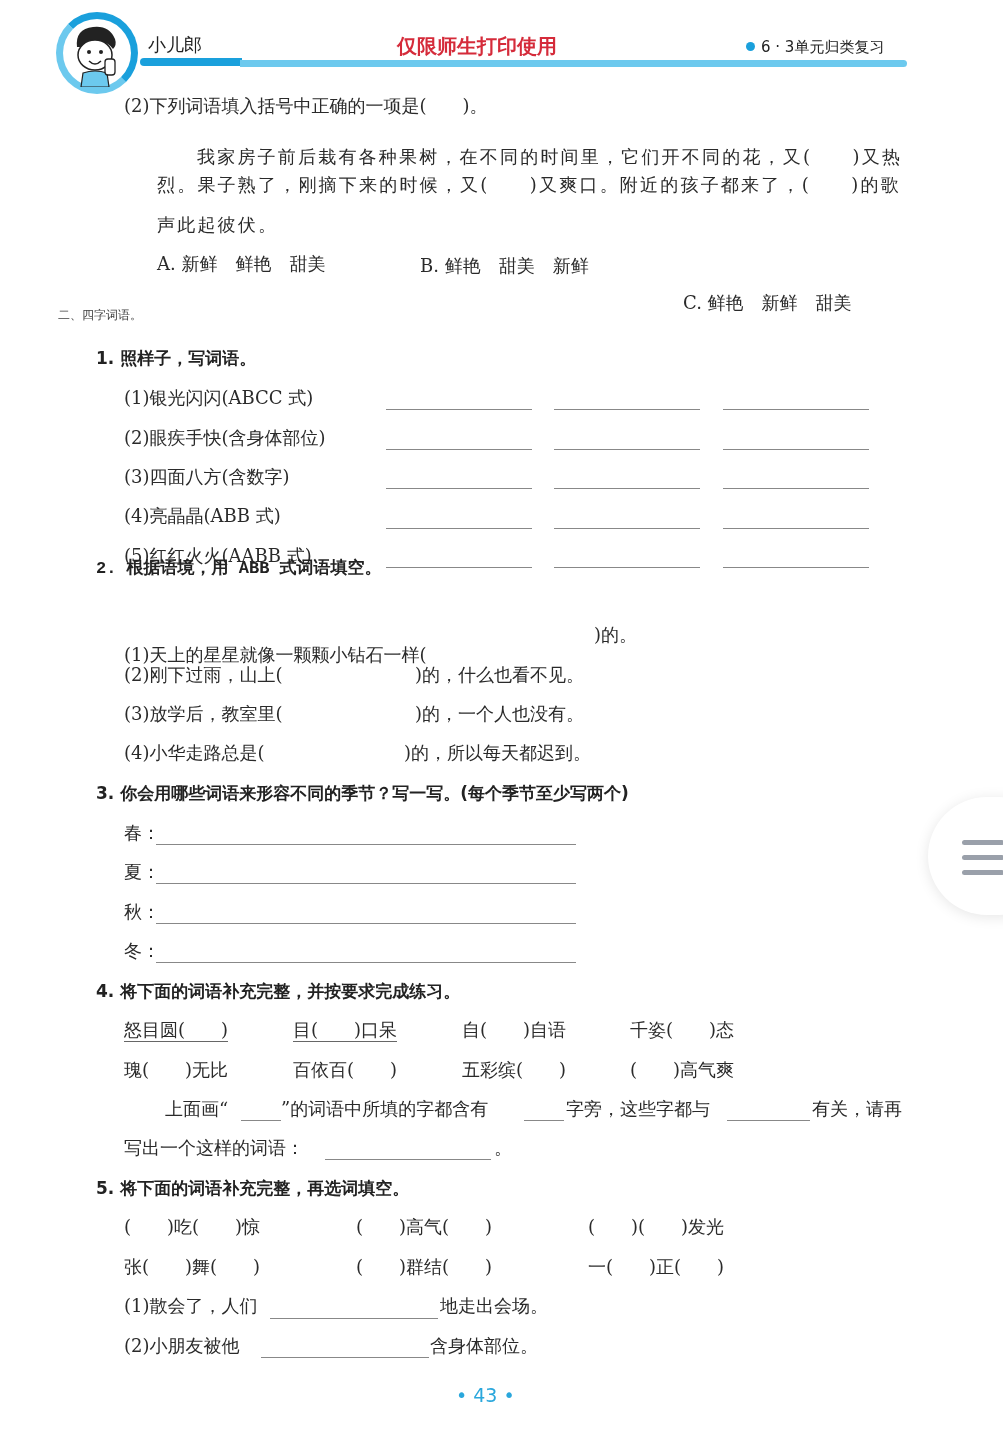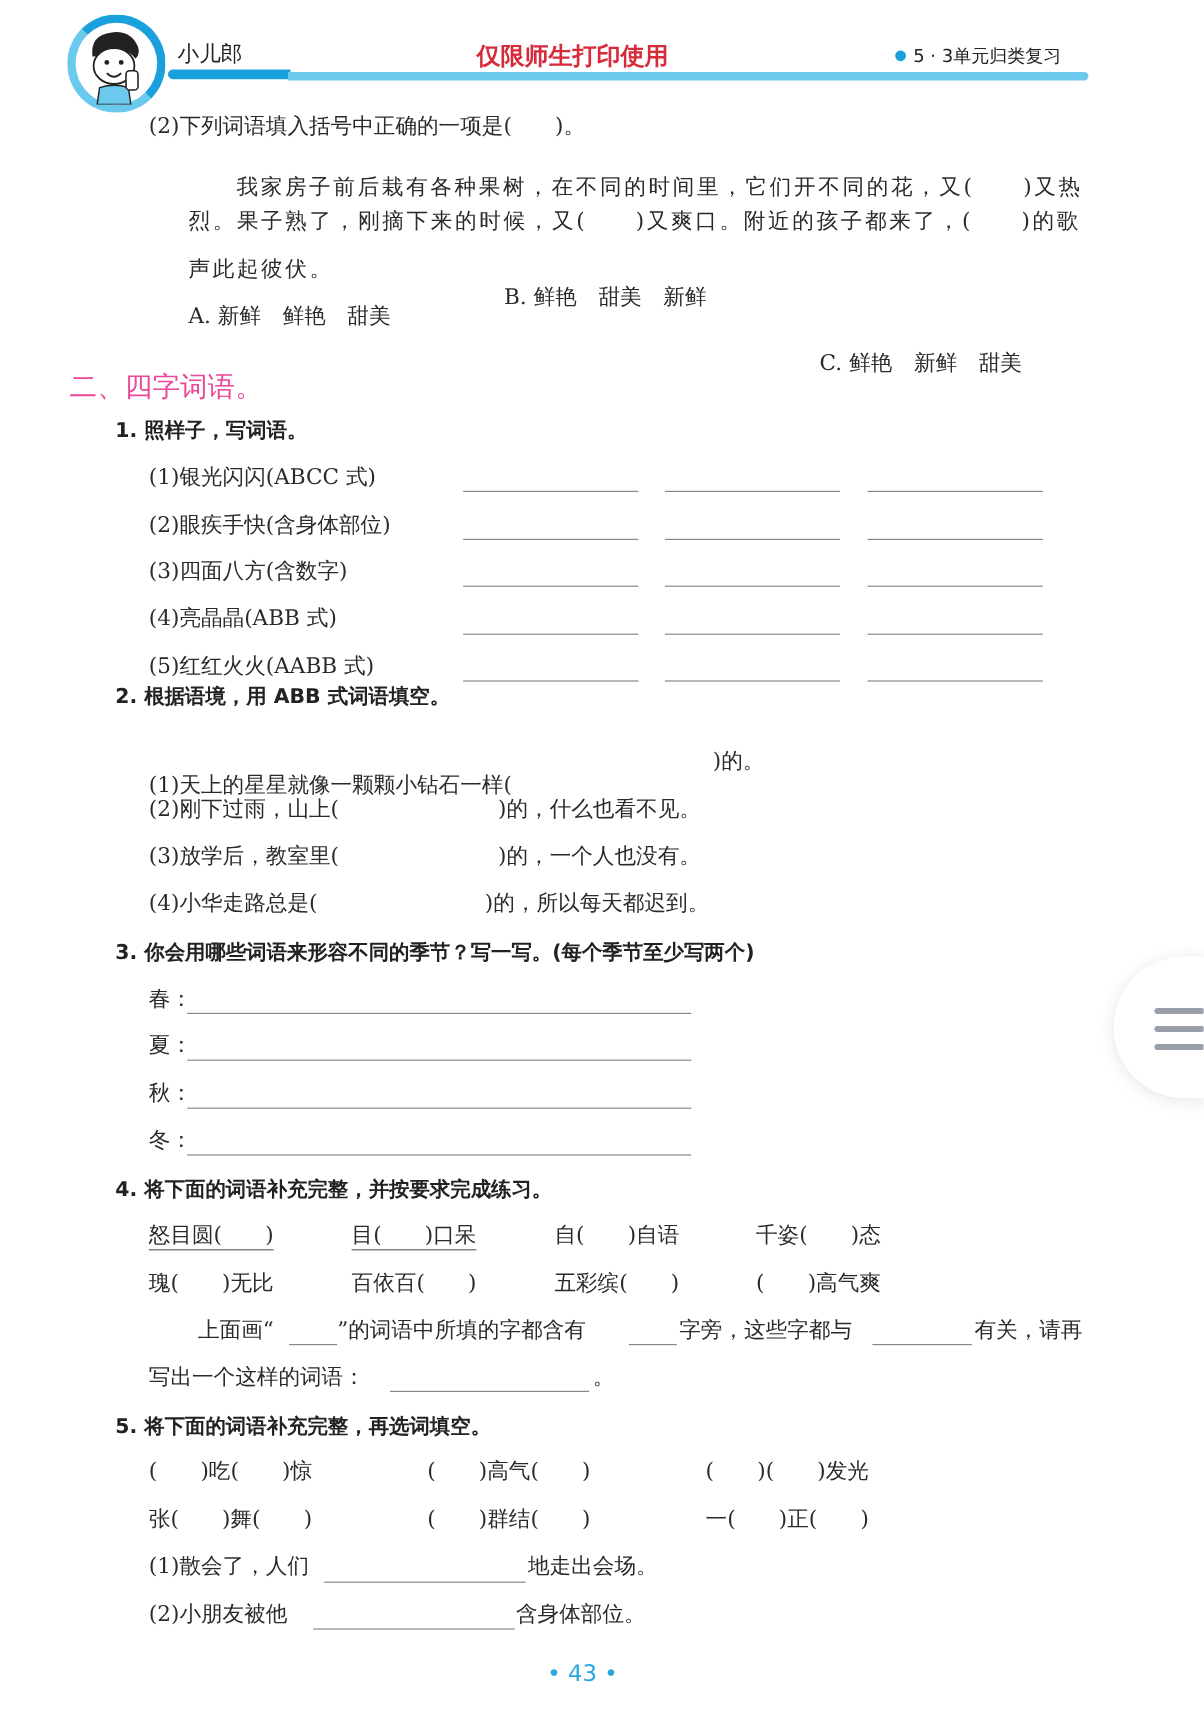--- a/index.html
+++ b/index.html
@@ -9,21 +9,21 @@
   .hdr-bar-dark { position:absolute; left:140px; top:58px; width:102px; height:8px; background:#1aa0dc; border-radius:4px 0 0 4px; }
   .hdr-bar-light { position:absolute; left:240px; top:60px; width:667px; height:7px; background:#6cc9ee; border-radius:0 4px 4px 0; }
   .hdr-arc { position:absolute; left:56px; top:12px; width:82px; height:82px; border-radius:50%;
              border:7px solid #6cc9ee; border-top-color:#1aa0dc; border-right-color:#1aa0dc; box-sizing:border-box; background:#fff; }
   .brand { position:absolute; left:148px; top:33px; font-family:"DejaVu Sans","Liberation Sans",sans-serif; font-size:18px; color:#222; }
   .notice { position:absolute; left:397px; top:33px; font-family:"DejaVu Sans","Liberation Sans",sans-serif; font-size:20px; color:#d52b3a; font-weight:bold; }
   .unit { position:absolute; left:746px; top:38px; font-family:"DejaVu Sans","Liberation Sans",sans-serif; font-size:15px; color:#222; }
   .unit-dot { display:inline-block; width:9px; height:9px; border-radius:50%; background:#1aa0dc; margin-right:6px; vertical-align:1px; }
   
   .line { position:absolute; font-size:18px; white-space:pre; line-height:22px; }
-  .sec { position:absolute; left:58px; top:307px; font-family:"DejaVu Sans","Liberation Sans",sans-serif; font-size:23px; color:#ec4899; }
+  .sec { position:absolute; left:58px; top:307px; font-family:"DejaVu Sans","Liberation Sans",sans-serif; font-size:12px; color:#404040; }
   .q { position:absolute; font-family:"DejaVu Sans","Liberation Sans",sans-serif; font-weight:bold; font-size:17px; white-space:pre; color:#222; }
   .blank { position:absolute; height:0; border-bottom:1.5px solid #888; }
   .pageno { position:absolute; left:456px; top:1384px; font-family:"DejaVu Sans","Liberation Sans",sans-serif; font-size:19px; color:#2aa7dc; }
   .menu-bubble { position:absolute; left:928px; top:797px; width:130px; height:118px; border-radius:59px; background:#fff;
                  box-shadow:0 2px 14px rgba(0,0,0,0.10); }
   .menu-line { position:absolute; left:962px; width:42px; height:5px; border-radius:3px; background:#9aa0aa; }
   .ul { border-bottom:1.5px solid #666; }
 </style>
 </head>
 <body>
@@ -37,29 +37,29 @@
       <ellipse cx="32" cy="36" rx="17" ry="15" fill="#fff" stroke="#222" stroke-width="1.5"></ellipse>
       <circle cx="26" cy="33" r="2" fill="#222"></circle>
         <circle cx="38" cy="33" r="2" fill="#222"></circle>
       <path d="M26 42 Q32 48 38 42" fill="#fff" stroke="#222" stroke-width="1.5"></path>
       <path d="M18 68 L20 54 Q32 50 44 54 L46 68 Z" fill="#6cc9ee" stroke="#222" stroke-width="1.2"></path>
       <rect x="42" y="40" width="10" height="16" rx="3" fill="#fff" stroke="#222" stroke-width="1.3"></rect>
     </svg>
   </div>
   <div class="brand">小儿郎</div>
   <div class="notice">仅限师生打印使用</div>
-  <div class="unit"><span class="unit-dot"></span><span>5 · 3单元归类复习</span></div>
+  <div class="unit"><span class="unit-dot"></span><span>6 · 3单元归类复习</span></div>
 </div>
 
 <div class="line" style="left:124px;top:95px;">(2)下列词语填入括号中正确的一项是(　　)。</div>
 <div class="line" style="left:197px;top:146px;letter-spacing:2.2px;">我家房子前后栽有各种果树，在不同的时间里，它们开不同的花，又(　　)又热</div>
 <div class="line" style="left:157px;top:174px;letter-spacing:2.2px;">烈。果子熟了，刚摘下来的时候，又(　　)又爽口。附近的孩子都来了，(　　)的歌</div>
 <div class="line" style="left:157px;top:214px;letter-spacing:2.2px;">声此起彼伏。</div>
 <div class="line" style="left:157px;top:253px;">A. 新鲜　鲜艳　甜美</div>
-<div class="line" style="left:420px;top:237px;">B. 鲜艳　甜美　新鲜</div>
+<div class="line" style="left:420px;top:255px;">B. 鲜艳　甜美　新鲜</div>
 <div class="line" style="left:683px;top:253px;margin-top:39px;">C. 鲜艳　新鲜　甜美</div>
 
 <div class="sec">二、四字词语。</div>
 
 <div class="q" style="left:96px;top:347px;">1. 照样子，写词语。</div>
 <div class="line" style="left:124px;top:387px;">(1)银光闪闪(ABCC 式)</div>
 <div class="line" style="left:124px;top:427px;">(2)眼疾手快(含身体部位)</div>
 <div class="line" style="left:124px;top:466px;">(3)四面八方(含数字)</div>
 <div class="line" style="left:124px;top:505px;">(4)亮晶晶(ABB 式)</div>
 <div class="line" style="left:124px;top:545px;">(5)红红火火(AABB 式)</div>
@@ -73,21 +73,21 @@
 <div class="blank" style="left:386px;top:488px;width:146px;"></div>
 <div class="blank" style="left:554px;top:488px;width:146px;"></div>
 <div class="blank" style="left:723px;top:488px;width:146px;"></div>
 <div class="blank" style="left:386px;top:528px;width:146px;"></div>
 <div class="blank" style="left:554px;top:528px;width:146px;"></div>
 <div class="blank" style="left:723px;top:528px;width:146px;"></div>
 <div class="blank" style="left:386px;top:567px;width:146px;"></div>
 <div class="blank" style="left:554px;top:567px;width:146px;"></div>
 <div class="blank" style="left:723px;top:567px;width:146px;"></div>
 
-<div class="q" style="left:96px;top:569px;">2. 根据语境，用 ABB 式词语填空。</div>
+<div class="q" style="left:96px;top:556px;font-family:Liberation Mono, monospace;">2. 根据语境，用 ABB 式词语填空。</div>
 <div class="line" style="left:124px;top:624px;margin-top:20px;">(1)天上的星星就像一颗颗小钻石一样(</div>
 <div class="line" style="left:594px;top:624px;">)的。</div>
 <div class="line" style="left:124px;top:664px;">(2)刚下过雨，山上(</div>
 <div class="line" style="left:415px;top:664px;">)的，什么也看不见。</div>
 <div class="line" style="left:124px;top:703px;">(3)放学后，教室里(</div>
 <div class="line" style="left:415px;top:703px;">)的，一个人也没有。</div>
 <div class="line" style="left:124px;top:742px;">(4)小华走路总是(</div>
 <div class="line" style="left:404px;top:742px;">)的，所以每天都迟到。</div>
 
 <div class="q" style="left:96px;top:782px;">3. 你会用哪些词语来形容不同的季节？写一写。(每个季节至少写两个)</div>

